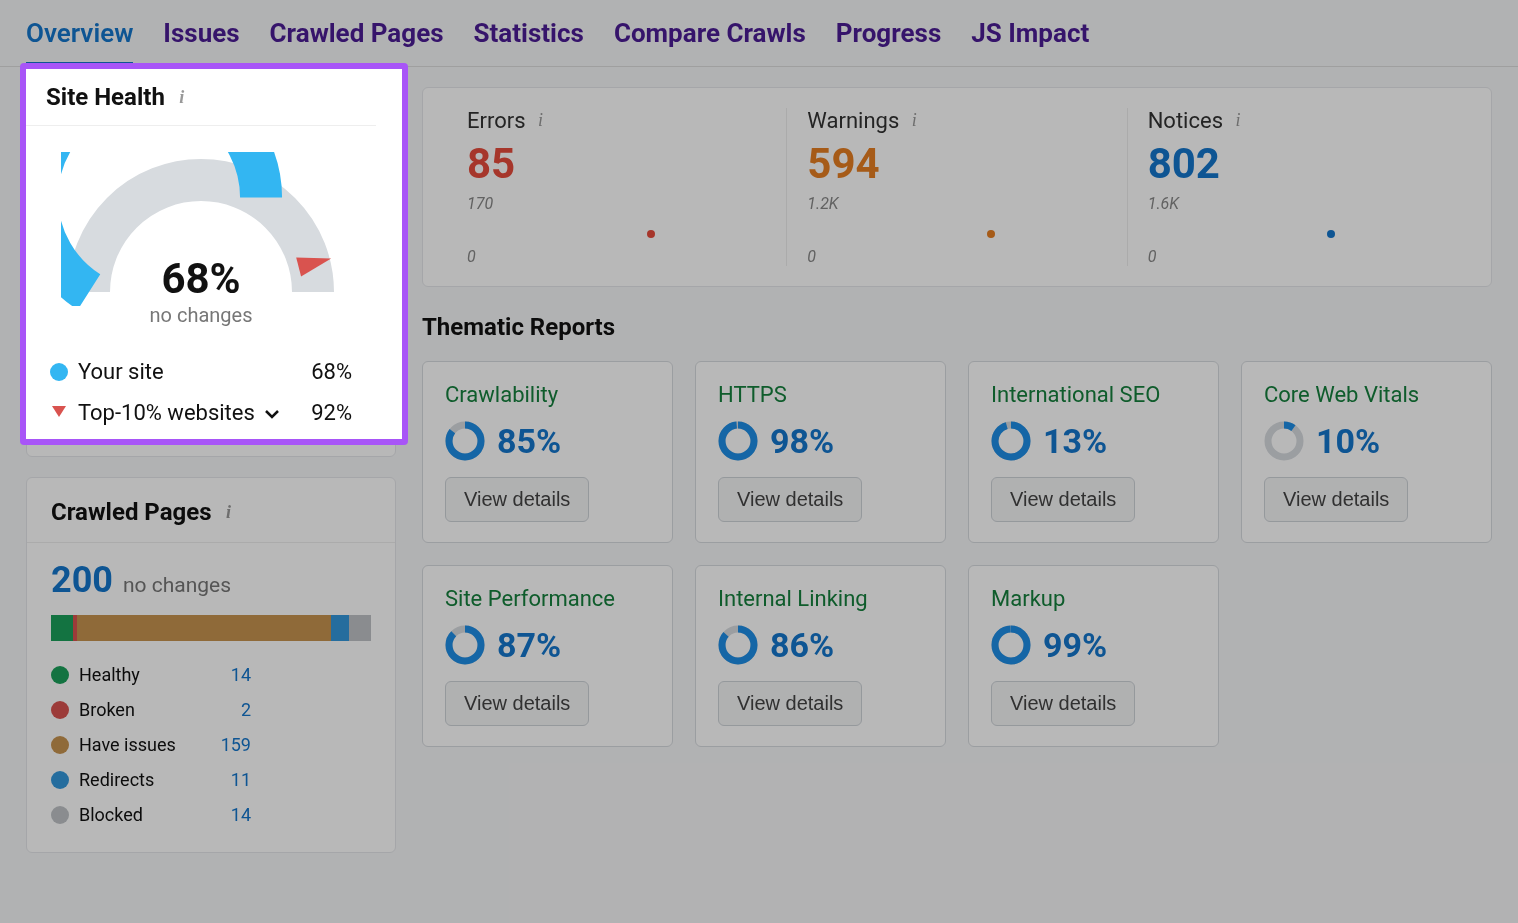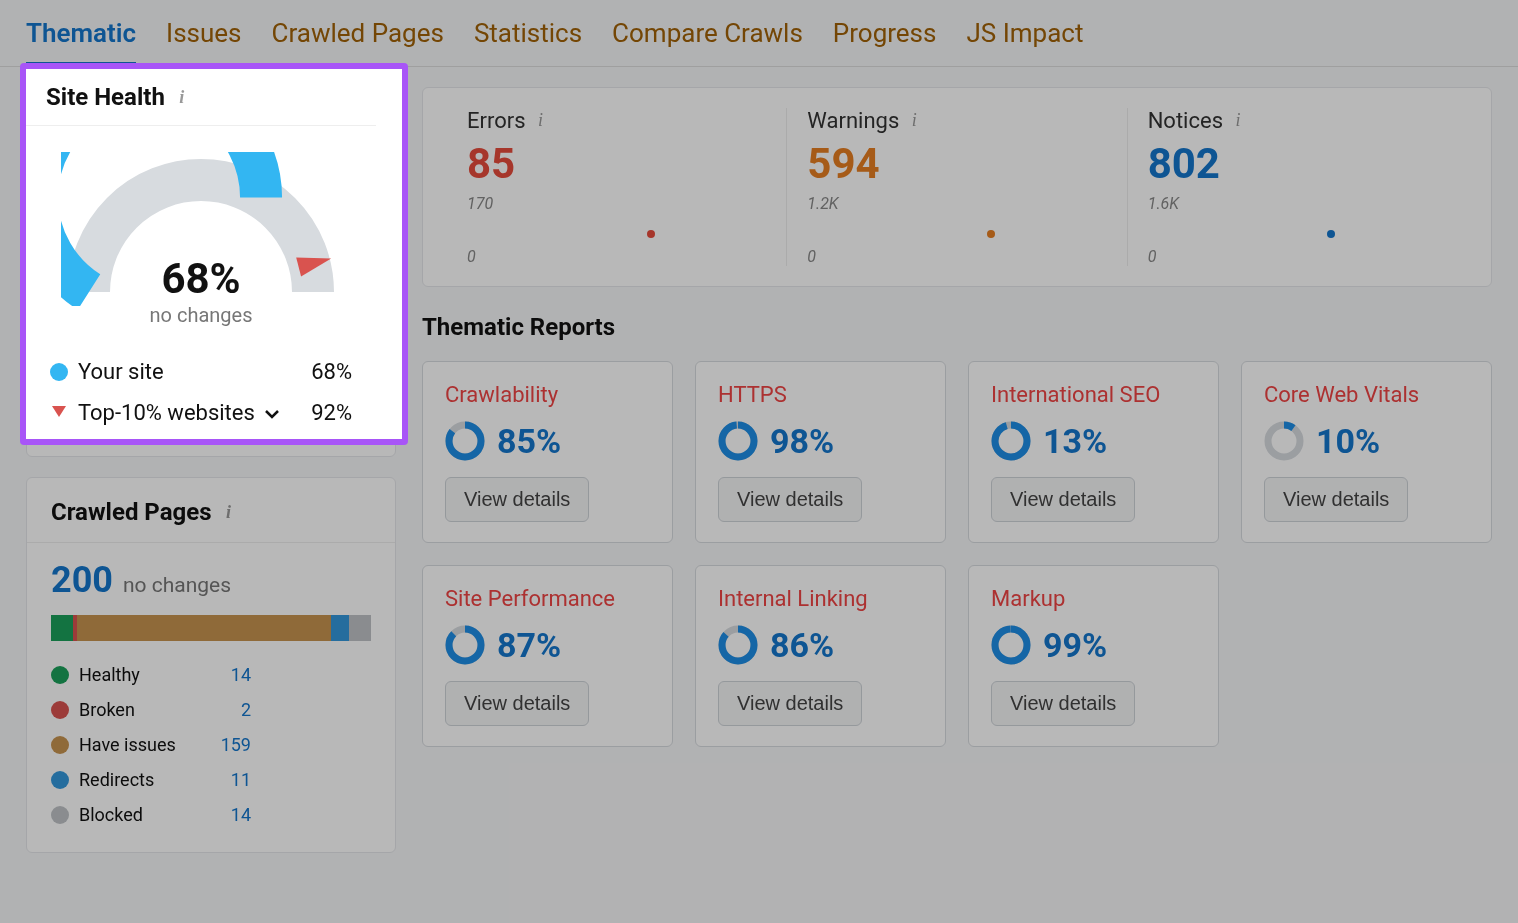--- a/index.html
+++ b/index.html
@@ -1,18 +1,18 @@
 <!DOCTYPE html>
 <html><head>
 <meta charset="utf-8">
 <style>
   * { box-sizing: border-box; margin: 0; padding: 0; }
   body { font-family: -apple-system, BlinkMacSystemFont, "Segoe UI", Roboto, Arial, sans-serif; background: #f6f7f8; color: #111; width: 1518px; height: 923px; position: relative; overflow: hidden; }
   .tabs { display: flex; gap: 30px; padding: 18px 26px 0 26px; border-bottom: 1px solid #ddd; }
-  .tab { font-size: 26px; font-weight: 400; color: #a16207; padding-bottom: 14px; cursor: pointer; }
+  .tab { font-size: 26px; font-weight: 700; color: #4c1d95; padding-bottom: 14px; cursor: pointer; }
   .tab.active { color: #1476cc; border-bottom: 4px solid #1476cc; font-weight: 600; }
   .content { display: flex; padding: 20px 26px; gap: 26px; }
   .left-col { width: 370px; flex-shrink: 0; }
   .right-col { flex: 1; display: flex; flex-direction: column; gap: 26px; }
   .card { background: #fff; border: 1px solid #e5e7eb; border-radius: 6px; padding: 20px 24px; }
   .card-title { font-size: 24px; font-weight: 700; color: #111; display: flex; align-items: center; gap: 8px; margin-bottom: 0; }
   .info-icon { width: 18px; height: 18px; display: inline-flex; align-items: center; justify-content: center; font-style: italic; font-family: Georgia, serif; color: #999; font-size: 18px; }
   
   .site-health-card { padding: 0; }
   .gauge-wrap { display: flex; justify-content: center; padding: 26px 0 10px; }
@@ -46,36 +46,36 @@
   .stat.warnings .stat-value { color: #e67e22; }
   .stat.notices .stat-value { color: #1476cc; }
   .spark { position: relative; height: 72px; margin-top: 6px; font-style: italic; }
   .spark-axis { position: absolute; left: 0; font-size: 16px; color: #888; }
   .spark-dot { position: absolute; width: 8px; height: 8px; border-radius: 50%; }
   
   .thematic { }
   .thematic h2 { font-size: 24px; font-weight: 700; margin-bottom: 20px; }
   .grid { display: grid; grid-template-columns: repeat(4, 1fr); gap: 22px; }
   .report-card { background: #fff; border: 1px solid #d7dbdf; border-radius: 6px; padding: 20px 22px; }
-  .report-title { font-size: 22px; color: #ef4444; margin-bottom: 14px; }
+  .report-title { font-size: 22px; color: #15803d; margin-bottom: 14px; }
   .report-row { display: flex; align-items: center; gap: 12px; margin-bottom: 16px; }
   .donut { width: 40px; height: 40px; }
   .report-pct { font-size: 34px; font-weight: 700; color: #1476cc; }
   .btn { background: #f4f5f6; border: 1px solid #cfd4d9; border-radius: 6px; padding: 10px 18px; font-size: 20px; color: #444; cursor: pointer; }
   
   .overlay { position: absolute; inset: 0; background: rgba(0,0,0,0.28); pointer-events: none; }
   .highlight-box { position: absolute; border: 6px solid #a855f7; border-radius: 4px; background: #fff; pointer-events: none; }
   .highlight-content { position: absolute; }
   .chev-down { display: inline-block; margin-left: 4px; }
 </style>
 </head>
 <body>
 
 <div class="tabs" id="tabs">
-    <div class="tab active">Thematic</div>
+    <div class="tab active">Overview</div>
     <div class="tab">Issues</div>
     <div class="tab">Crawled Pages</div>
     <div class="tab">Statistics</div>
     <div class="tab">Compare Crawls</div>
     <div class="tab">Progress</div>
     <div class="tab">JS Impact</div>
   </div>
 
 <div class="content">
   <div class="left-col">

